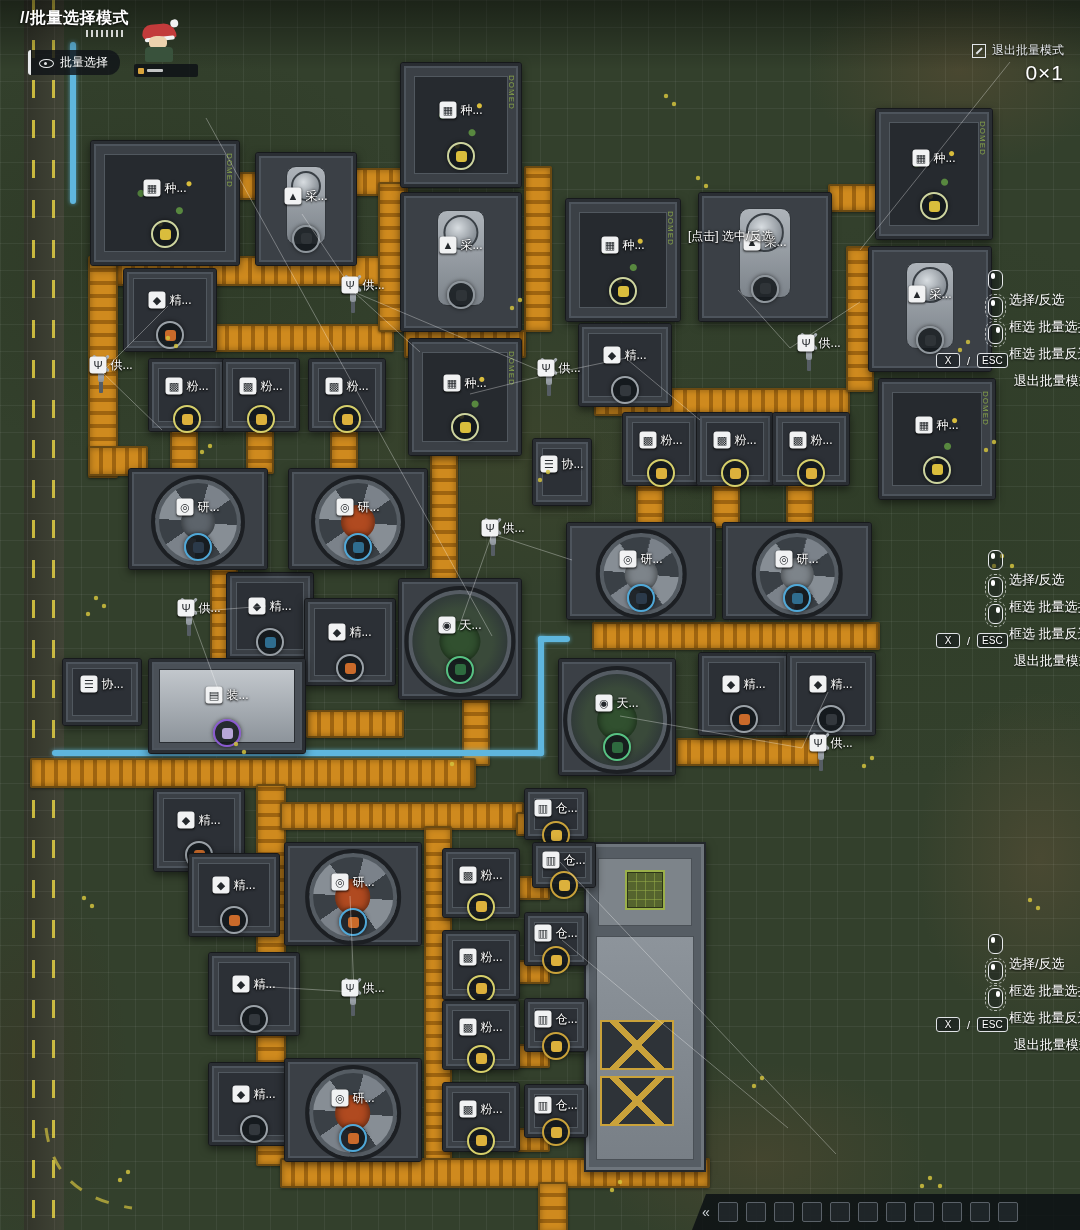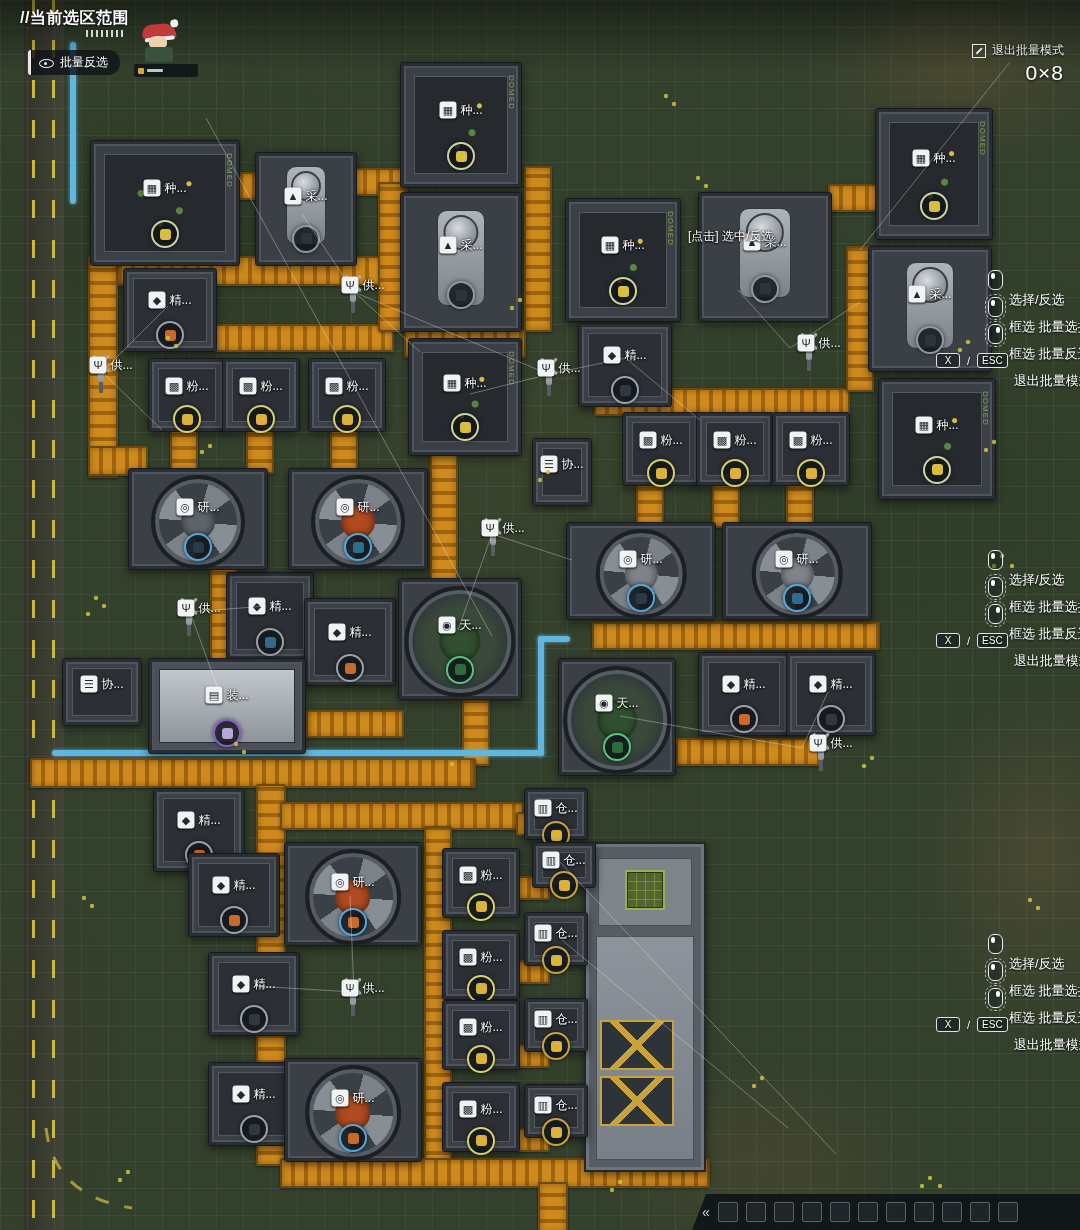--- a/index.html
+++ b/index.html
@@ -225,51 +225,51 @@
       <circle cx="986" cy="450" r="2.2" fill="#d2c23e" opacity="0.85"></circle>
       <circle cx="994" cy="442" r="2.2" fill="#d2c23e" opacity="0.85"></circle>
       <circle cx="236" cy="744" r="2.2" fill="#d2c23e" opacity="0.85"></circle>
       <circle cx="244" cy="752" r="2.2" fill="#d2c23e" opacity="0.85"></circle>
       <circle cx="666" cy="96" r="2.2" fill="#d2c23e" opacity="0.85"></circle>
       <circle cx="674" cy="104" r="2.2" fill="#d2c23e" opacity="0.85"></circle>
     </svg>
 
   <div class="topshade"></div>
 
-  <div class="title">//当前选区范围</div>
+  <div class="title">//批量选择模式</div>
   <div class="ticks">
     <span></span>
       <span></span>
       <span></span>
       <span></span>
       <span></span>
       <span></span>
       <span></span>
       <span></span>
   </div>
   <div class="weaken">
     <span class="eye"></span>
-    <span>批量反选</span>
+    <span>批量选择</span>
   </div>
   <div class="avatar">
     <span class="av-hat"></span>
     <span class="av-face"></span>
     <span class="av-body"></span>
     <span class="av-badge">
         <i></i>
         <b></b>
       </span>
   </div>
 
   <div class="selpanel">
     <div class="row">
       <span class="selicon"></span>
       <span>退出批量模式</span>
     </div>
-    <div class="selval">0×8</div>
+    <div class="selval">0×1</div>
   </div>
 
   <div class="tooltip">[点击] 选中/反选</div>
 
   <div id="hints">
       <div class="hintgroup" style="top: 266px;">
         <div class="hintrow">
           <span class="mi left"></span>
           <span class="hlabel">选择/反选</span>
         </div>

